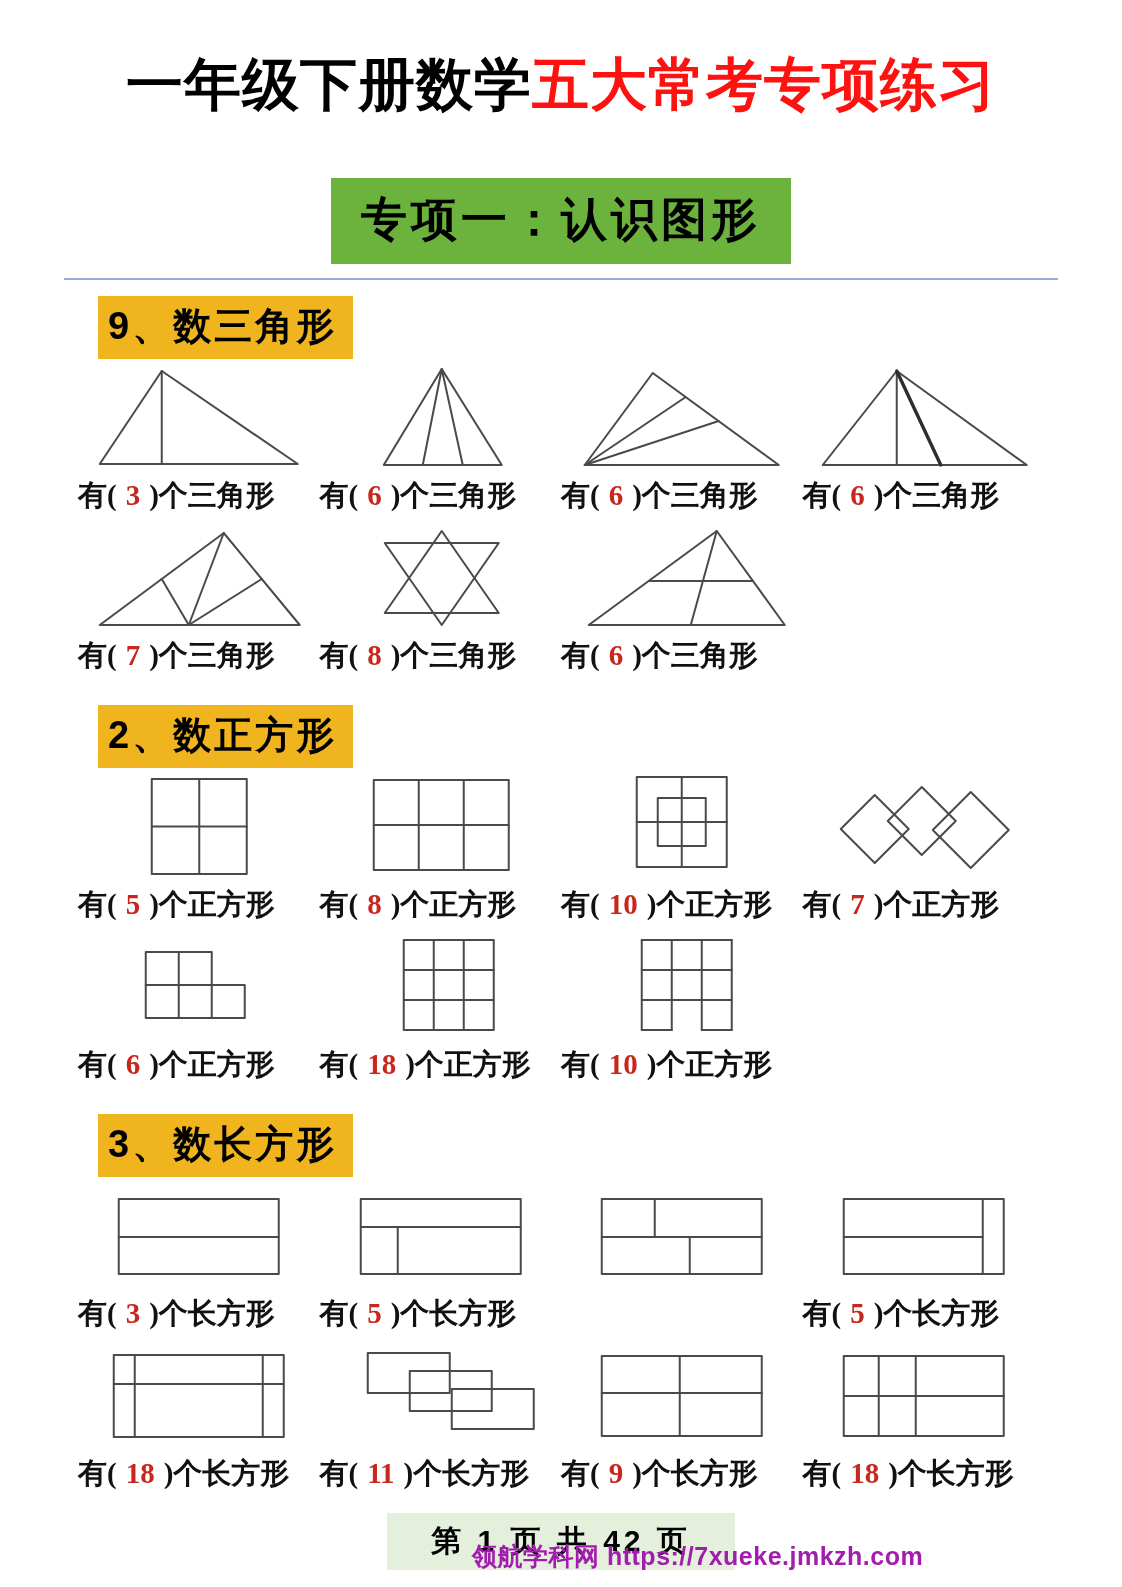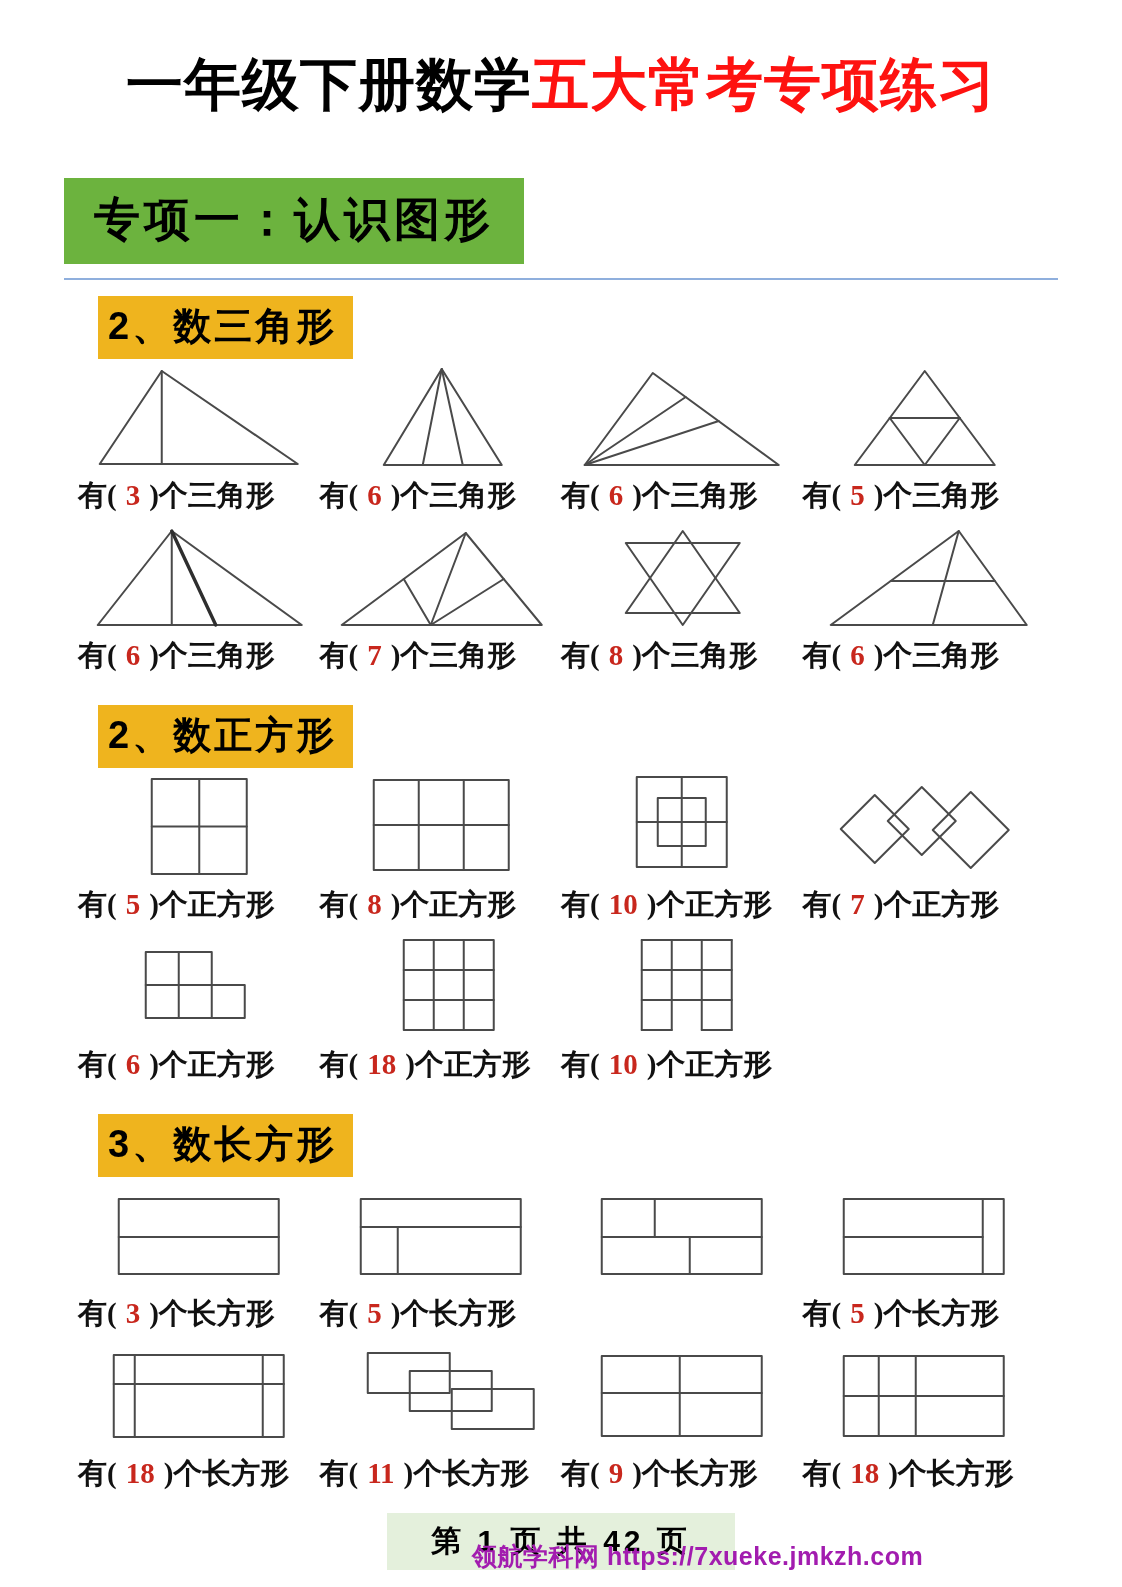--- a/index.html
+++ b/index.html
@@ -25,21 +25,21 @@
     margin-top:46px;
     text-align:center;
     font-size:57px;
     font-weight:900;
     line-height:68px;
     letter-spacing:1px;
     color:#000;
     white-space:nowrap;
   }
   .title .red{color:var(--title-red);}
-  .banner-wrap{margin-top:60px;}
+  .banner-wrap{text-align:center;margin-top:60px;}
   .banner{
     display:inline-block;
     background:var(--banner-green);
     color:#000;
     font-size:46px;
     font-weight:900;
     padding:11px 30px 13px 30px;
     letter-spacing:4px;
   }
   .divider{
@@ -107,21 +107,21 @@
 
   <div class="title"><span>一年级下册数学</span><span class="red">五大常考专项练习</span></div>
 
   <div class="banner-wrap">
     <span class="banner">专项一：认识图形</span>
   </div>
 
   <hr class="divider">
 
   <div>
-    <span class="sec-head">2、数三角形</span>
+    <span class="sec-head">9、数三角形</span>
     <div class="grid">
 
       <div class="card">
         <svg viewBox="0 0 230 110">
           <polygon class="figline" points="78,8 16,101 214,101"></polygon>
           <line class="figline" x1="78" y1="8" x2="78" y2="101"></line>
         </svg>
         <div class="ans"><span>有(</span><span class="num">3</span><span>)个三角形</span></div>
       </div>
 
@@ -136,29 +136,20 @@
 
       <div class="card">
         <svg viewBox="0 0 230 110">
           <polygon class="figline" points="86,10 18,102 212,102"></polygon>
           <line class="figline" x1="18" y1="102" x2="119" y2="34"></line>
           <line class="figline" x1="18" y1="102" x2="152" y2="58"></line>
         </svg>
         <div class="ans"><span>有(</span><span class="num">6</span><span>)个三角形</span></div>
       </div>
 
-      <div class="card">
-        <svg viewBox="0 0 230 110">
-          <polygon class="figline" points="116,8 46,102 186,102"></polygon>
-          <line class="figline" x1="81" y1="55" x2="151" y2="55"></line>
-          <line class="figline" x1="81" y1="55" x2="116" y2="102"></line>
-          <line class="figline" x1="151" y1="55" x2="116" y2="102"></line>
-        </svg>
-        <div class="ans"><span>有(</span><span class="num">5</span><span>)个三角形</span></div>
-      </div>
 
       <div class="card">
         <svg viewBox="0 0 230 110">
           <polygon class="figline" points="88,8 14,102 218,102"></polygon>
           <line class="figline" x1="88" y1="8" x2="88" y2="102"></line>
           <line class="figbold" x1="88" y1="8" x2="132" y2="102"></line>
         </svg>
         <div class="ans"><span>有(</span><span class="num">6</span><span>)个三角形</span></div>
       </div>
 

